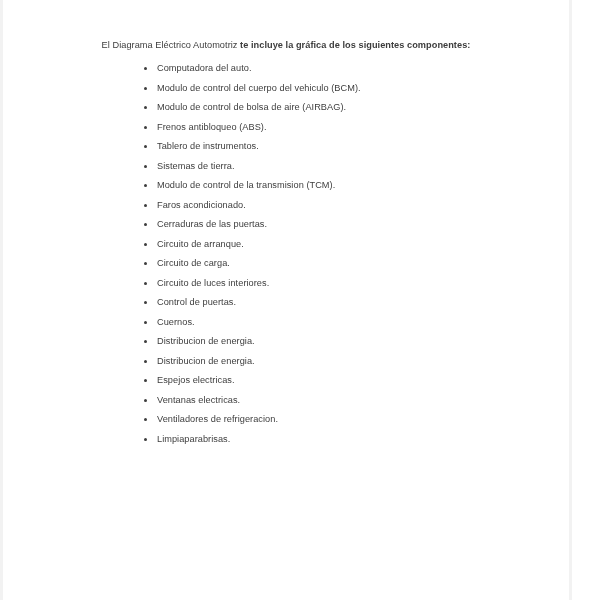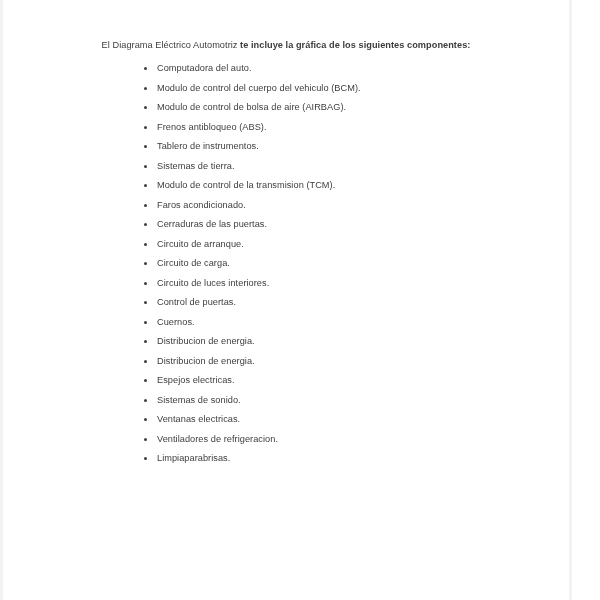--- a/index.html
+++ b/index.html
@@ -99,18 +99,17 @@
       <li><span>Faros acondicionado.</span></li>
       <li><span>Cerraduras de las puertas.</span></li>
       <li><span>Circuito de arranque.</span></li>
       <li><span>Circuito de carga.</span></li>
       <li><span>Circuito de luces interiores.</span></li>
       <li><span>Control de puertas.</span></li>
       <li><span>Cuernos.</span></li>
       <li><span>Distribucion de energia.</span></li>
       <li><span>Distribucion de energia.</span></li>
       <li><span>Espejos electricas.</span></li>
-      <li><span>Sistemas de sonido.</span></li>
       <li><span>Ventanas electricas.</span></li>
       <li><span>Ventiladores de refrigeracion.</span></li>
       <li><span>Limpiaparabrisas.</span></li>
     </ul>
 </div>
 
 </body></html>

